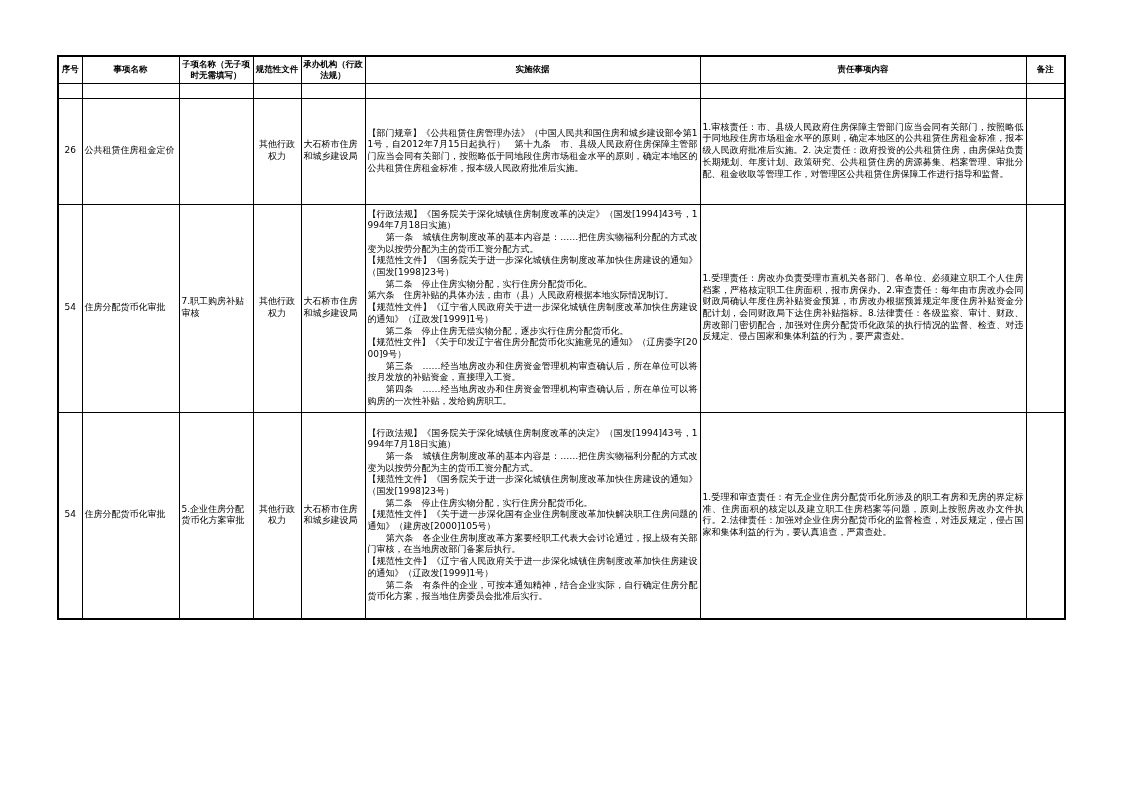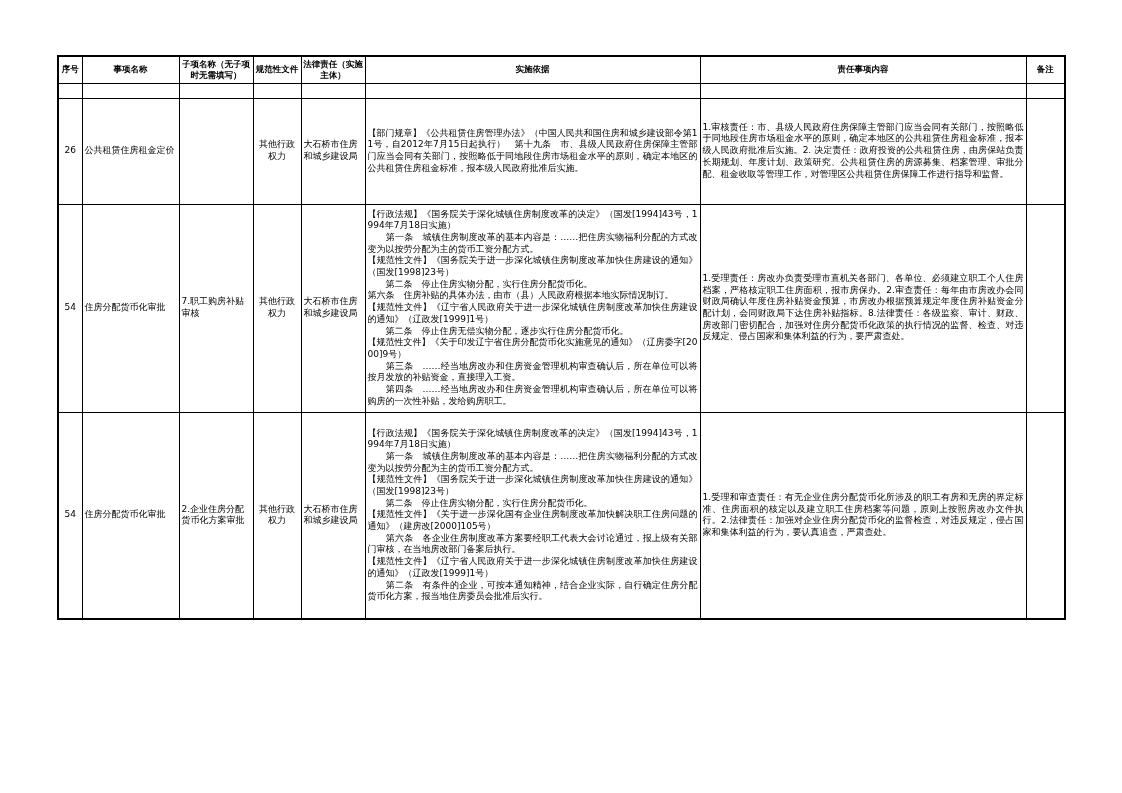--- a/index.html
+++ b/index.html
@@ -66,21 +66,21 @@
       <col style="width:335px">
       <col style="width:326px">
       <col style="width:39px">
     </colgroup>
     <thead>
       <tr style="height:27px">
         <th>序号</th>
         <th>事项名称</th>
         <th>子项名称（无子项时无需填写）</th>
         <th>规范性文件</th>
-        <th>法律责任（实施主体）</th>
+        <th>承办机构（行政法规）</th>
         <th>实施依据</th>
         <th>责任事项内容</th>
         <th>备注</th>
       </tr>
     </thead>
     <tbody>
       <tr class="spacer-row" style="height:15px">
         <td></td>
         <td></td>
         <td></td>
@@ -118,21 +118,21 @@
 【规范性文件】《关于印发辽宁省住房分配货币化实施意见的通知》（辽房委字[2000]9号）
 　　第三条　……经当地房改办和住房资金管理机构审查确认后，所在单位可以将按月发放的补贴资金，直接理入工资。
 　　第四条　……经当地房改办和住房资金管理机构审查确认后，所在单位可以将购房的一次性补贴，发给购房职工。</td>
         <td class="longtext">1.受理责任：房改办负责受理市直机关各部门、各单位、必须建立职工个人住房档案，严格核定职工住房面积，报市房保办。2.审查责任：每年由市房改办会同财政局确认年度住房补贴资金预算，市房改办根据预算规定年度住房补贴资金分配计划，会同财政局下达住房补贴指标。8.法律责任：各级监察、审计、财政、房改部门密切配合，加强对住房分配货币化政策的执行情况的监督、检查、对违反规定、侵占国家和集体利益的行为，要严肃查处。</td>
         <td class="c-center"></td>
       </tr>
 
       <tr style="height:207px">
         <td class="c-center">54</td>
         <td class="c-left">住房分配货币化审批</td>
-        <td class="c-left">2.企业住房分配货币化方案审批</td>
+        <td class="c-left">5.企业住房分配货币化方案审批</td>
         <td class="c-center">其他行政权力</td>
         <td class="c-left">大石桥市住房和城乡建设局</td>
         <td class="longtext">【行政法规】《国务院关于深化城镇住房制度改革的决定》（国发[1994]43号，1994年7月18日实施）
 　　第一条　城镇住房制度改革的基本内容是：……把住房实物福利分配的方式改变为以按劳分配为主的货币工资分配方式。
 【规范性文件】《国务院关于进一步深化城镇住房制度改革加快住房建设的通知》（国发[1998]23号）
 　　第二条　停止住房实物分配，实行住房分配货币化。
 【规范性文件】《关于进一步深化国有企业住房制度改革加快解决职工住房问题的通知》（建房改[2000]105号）
 　　第六条　各企业住房制度改革方案要经职工代表大会讨论通过，报上级有关部门审核，在当地房改部门备案后执行。
 【规范性文件】《辽宁省人民政府关于进一步深化城镇住房制度改革加快住房建设的通知》（辽政发[1999]1号）
 　　第二条　有条件的企业，可按本通知精神，结合企业实际，自行确定住房分配货币化方案，报当地住房委员会批准后实行。</td>

